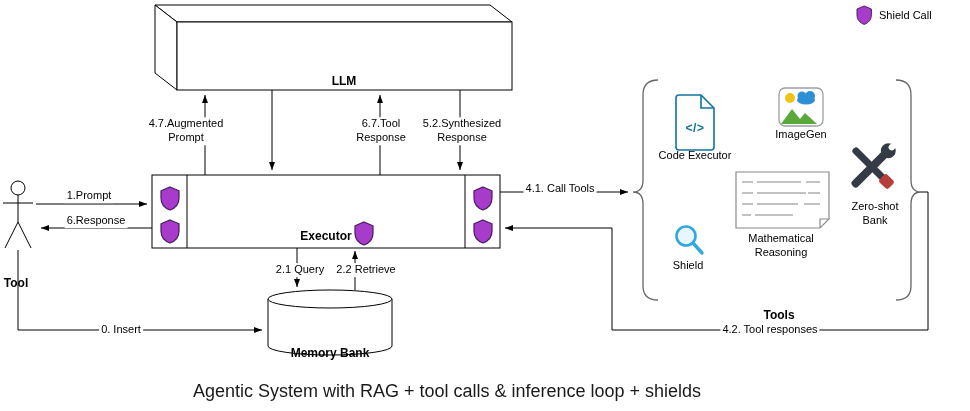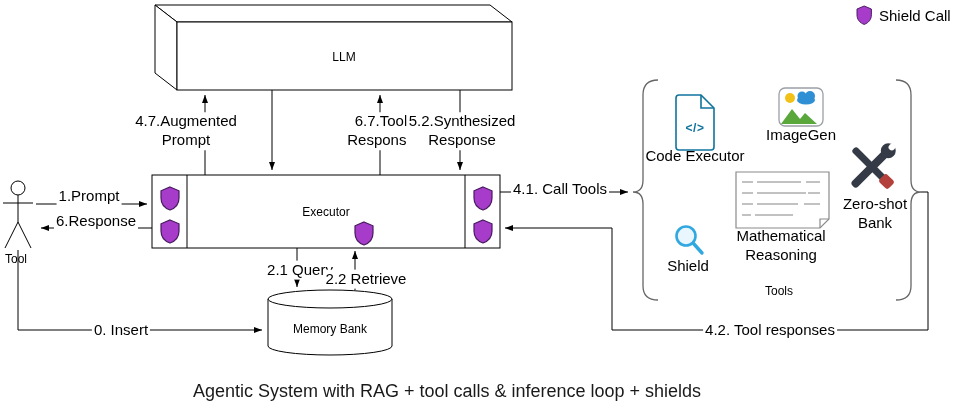--- a/index.html
+++ b/index.html
@@ -4,24 +4,24 @@
 <style>
   * { margin:0; padding:0; box-sizing:border-box; }
   :root{
     --shield-fill:#a63cc9; --shield-stroke:#461a5e; --code-blue:#10739e;
     --search-blue:#31a8e0; --brace:#666666; --tool-dark:#343b46;
     --green:#5aa73c; --sky-blue:#2e8fd4; --sun-yellow:#f2c118;
   }
   body { background:#ffffff; font-family:"Liberation Sans", sans-serif; }
   #canvas { position:relative; width:970px; height:411px; background:#fff; overflow:hidden; }
   #canvas > svg { position:absolute; left:0; top:0; }
-  .lbl { position:absolute; transform:translate(-50%,-50%); font-size:15px; color:#000;
+  .lbl { position:absolute; transform:translate(-50%,-50%); font-size:11px; color:#000;
          text-align:center; white-space:pre-line; line-height:1.25; z-index:5; }
   .bg  { background:#fff; padding:0 2px; }
-  .bold{ font-weight:normal; font-size:12px; }
+  .bold{ font-weight:bold; font-size:12px;margin-top:24px; }
   .caption { position:absolute; transform:translateX(-50%); font-size:18px; color:#1a1a1a; z-index:5; }
   .code-glyph { color:var(--code-blue); font-weight:bold; font-size:12px; letter-spacing:.5px; }
   .shape { fill:#fff; stroke:#000; stroke-width:1; }
   .ln    { stroke:#000; fill:none; stroke-width:1; }
   .shield{ fill:var(--shield-fill); stroke:var(--shield-stroke); stroke-width:1.2; }
   .brace { fill:none; stroke:var(--brace); stroke-width:1.3; }
   .legend-lbl { transform:translate(0,-50%); text-align:left; }
 </style>
 </head>
 <body>
@@ -137,21 +137,21 @@
   <div class="lbl bg" style="left:89px;top:196px">1.Prompt</div>
   <div class="lbl bg" style="left:96px;top:221px">6.Response</div>
   <div class="lbl bg" style="left:121px;top:330px">0. Insert</div>
   <div class="lbl bg" style="left:186px;top:131px">4.7.Augmented
 Prompt</div>
   <div class="lbl bg" style="left:381px;top:131px">6.7.Tool
 Response</div>
   <div class="lbl bg" style="left:462px;top:131px">5.2.Synthesized
 Response</div>
   <div class="lbl bg" style="left:300px;top:270px">2.1 Query</div>
-  <div class="lbl bg" style="left:366px;top:279px">2.2 Retrieve</div>
+  <div class="lbl bg" style="left:366px;top:270px">2.2 Retrieve</div>
   <div class="lbl bg" style="left:560px;top:189px">4.1. Call Tools</div>
   <div class="lbl bg" style="left:770px;top:330px">4.2. Tool responses</div>
 
   <div class="lbl code-glyph" style="left:695px;top:128px">&lt;/&gt;</div>
   <div class="lbl" style="left:695px;top:156px">Code Executor</div>
   <div class="lbl" style="left:801px;top:135px">ImageGen</div>
   <div class="lbl" style="left:688px;top:266px">Shield</div>
   <div class="lbl" style="left:781px;top:246px">Mathematical
 Reasoning</div>
   <div class="lbl" style="left:875px;top:214px">Zero-shot

